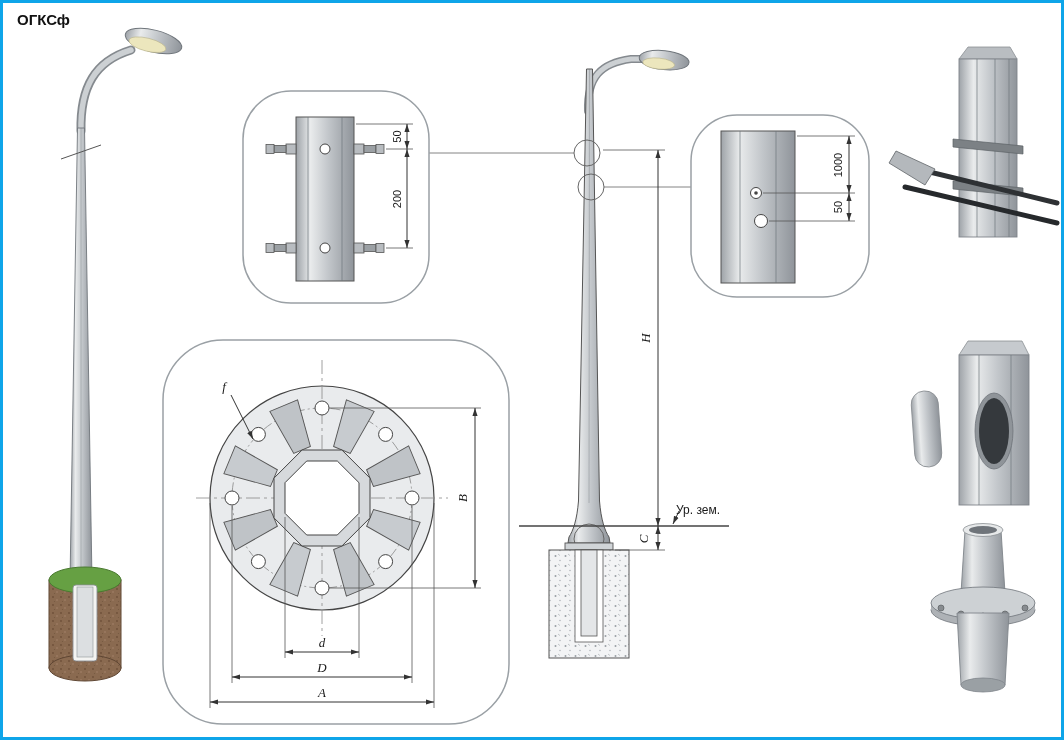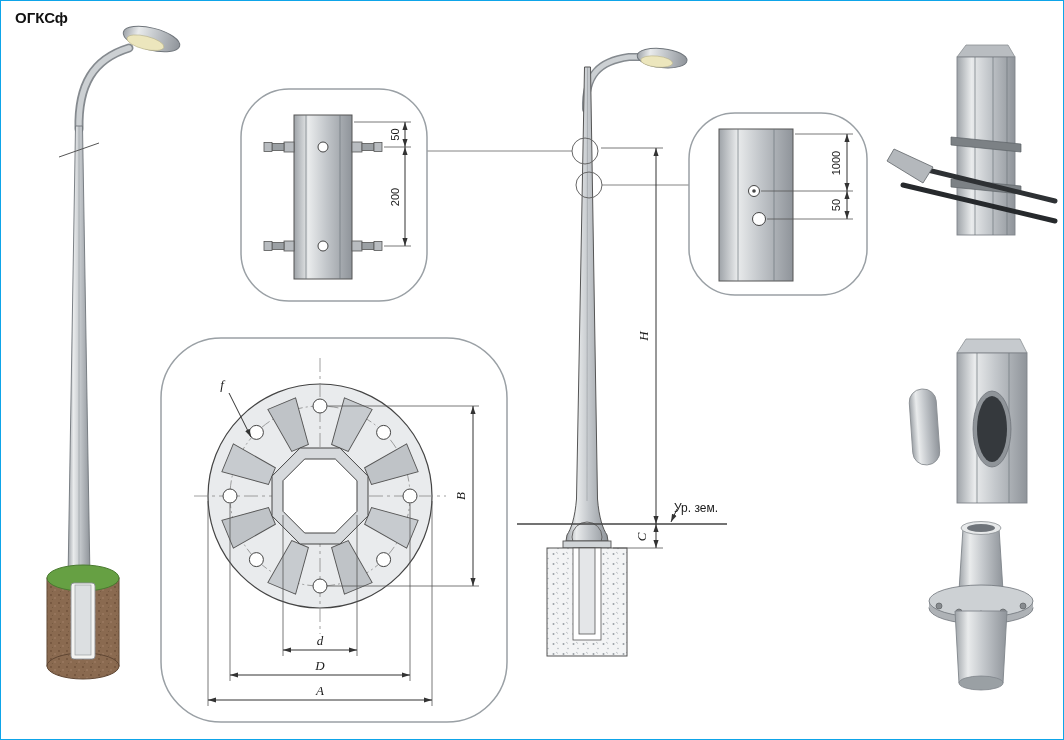--- a/index.html
+++ b/index.html
@@ -1,16 +1,16 @@
 <!DOCTYPE html>
 <html><head>
 <meta charset="utf-8">
 <style>
   html,body{margin:0;padding:0;background:#e8e8e8;}
-  #page{position:relative;width:1064px;height:740px;background:#ffffff;border:1px solid #0ea5e9;box-sizing:border-box;overflow:hidden;font-family:"Liberation Sans",sans-serif;}
+  #page{position:relative;width:1064px;height:740px;background:#ffffff;border:3px solid #0ea5e9;box-sizing:border-box;overflow:hidden;font-family:"Liberation Sans",sans-serif;}
   #title{position:absolute;left:14px;top:8px;font-size:15px;font-weight:bold;color:#111;}
   svg{position:absolute;left:0;top:0;}
   .cl{fill:#ffffff;stroke:#9aa0a5;stroke-width:1.5;}
   .thin{stroke:#6f757b;stroke-width:.7;fill:none;}
   .ext{stroke:#555;stroke-width:.8;fill:none;}
   .dim{stroke:#333;stroke-width:1;fill:none;}
   .cline{stroke:#888;stroke-width:.8;fill:none;stroke-dasharray:14 4 3 4;}
   .leader{stroke:#777;stroke-width:.9;fill:none;}
   text.d{font:11px "Liberation Sans",sans-serif;fill:#1a1a1a;}
   text.it{font:italic 13px "Liberation Serif",serif;fill:#1a1a1a;}

